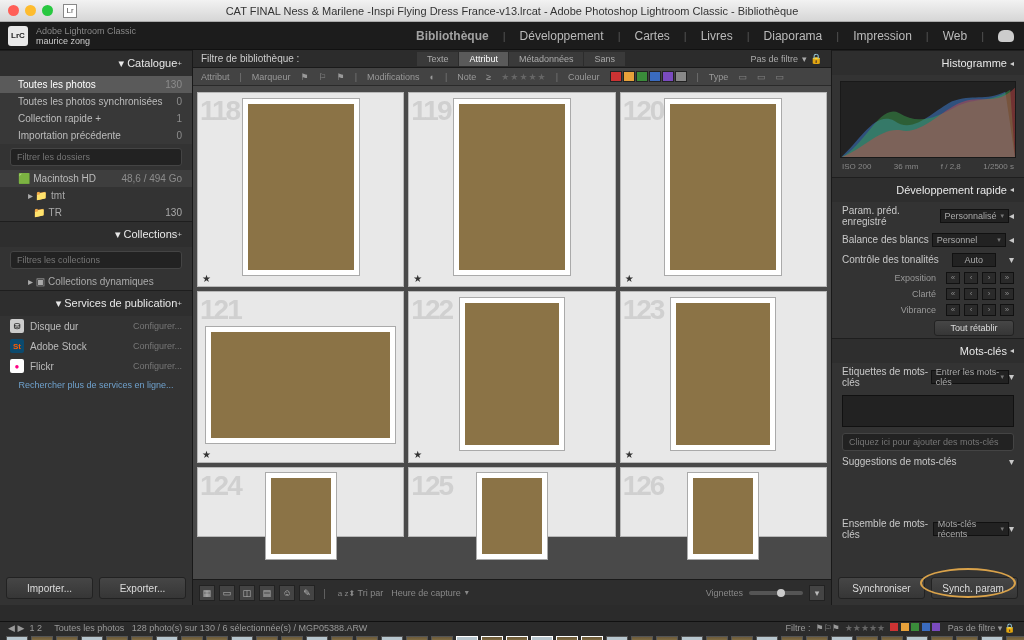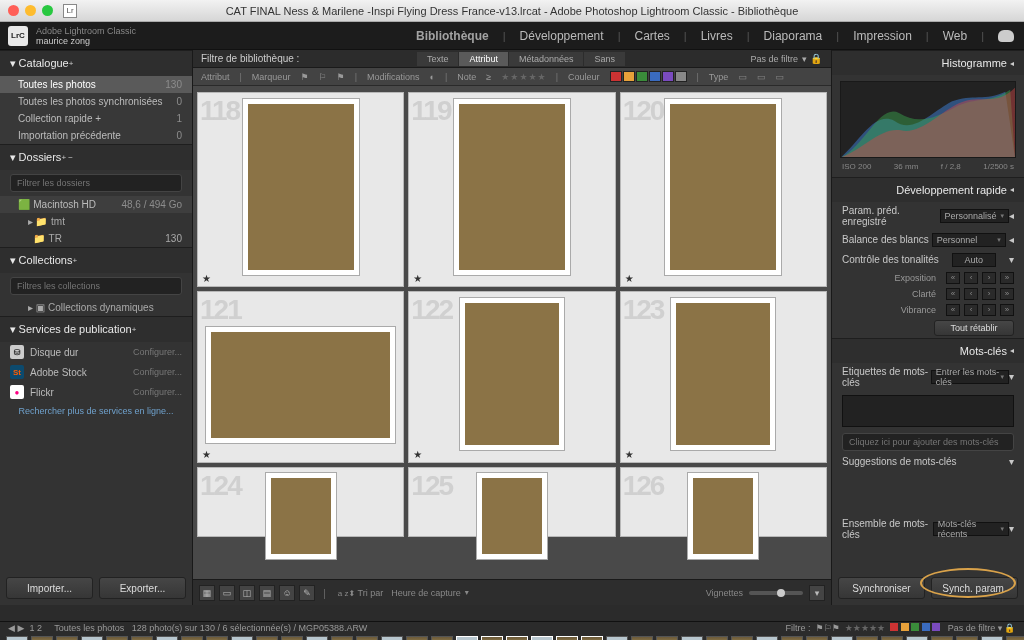--- a/index.html
+++ b/index.html
@@ -38,21 +38,21 @@
   .cloud-icon{ width:16px;height:12px;background:#ccc;border-radius:6px 6px 4px 4px;}
 
   .shell{ display:flex; height:555px; }
 
   
   .panel{ background:#333; overflow:hidden; display:flex; flex-direction:column;}
   .left { width:193px; border-right:1px solid #191919; }
   .right{ width:193px; border-left:1px solid #191919; }
   .center{ flex:1; background:#494949; display:flex; flex-direction:column; }
 
-  .phead{ display:flex;align-items:center;justify-content:flex-start;
+  .phead{ display:flex;align-items:center;justify-content:flex-end;
     padding:6px 10px; background:#2e2e2e; color:#e8e8e8; border-top:1px solid #1e1e1e; }
   .phead .tri{ font-size:8px; color:#ccc;}
   .prow{ display:flex; align-items:center; justify-content:space-between; padding:3px 10px 3px 18px; font-size:10px; color:#bcbcbc; background:#383838;}
   .prow.sel{ background:#5a5a5a; color:#fff;}
   .prow .n{ color:#8d8d8d; }
   .subrow{ padding:3px 10px 3px 28px; display:flex; justify-content:space-between; font-size:10px; color:#aaa;}
   .nav-mini{ display:flex;align-items:center;justify-content:space-between;padding:4px 10px;background:#2e2e2e;border-top:1px solid #1e1e1e;}
   .nav-mini span{ font-size:9px;color:#8a8a8a;}
   .filterbox{ padding:4px 10px; background:#333; }
   .filterinp{ width:100%; height:18px; background:#222; border:1px solid #444; color:#888; font-size:9px; padding:0 6px; border-radius:3px;}
@@ -198,24 +198,20 @@
       </div>
     <div class="prow">
         <span>Collection rapide +</span>
         <span class="n">1</span>
       </div>
     <div class="prow">
         <span>Importation précédente</span>
         <span class="n">0</span>
       </div>
 
-    <div class="phead">
-        <span>▾ <span>Dossiers</span></span>
-        <span class="tri">+ −</span>
-      </div>
     <div class="filterbox"><input class="filterinp" placeholder="Filtrer les dossiers" style=""></div>
     <div class="prow" style="background:#3e3e3e;">
       <span>🟩 <span>Macintosh HD</span></span>
         <span class="n">48,6 / 494 Go</span>
     </div>
     <div class="subrow">
         <span>▸ 📁 <span>tmt</span></span>
         <span></span>
       </div>
     <div class="subrow">

